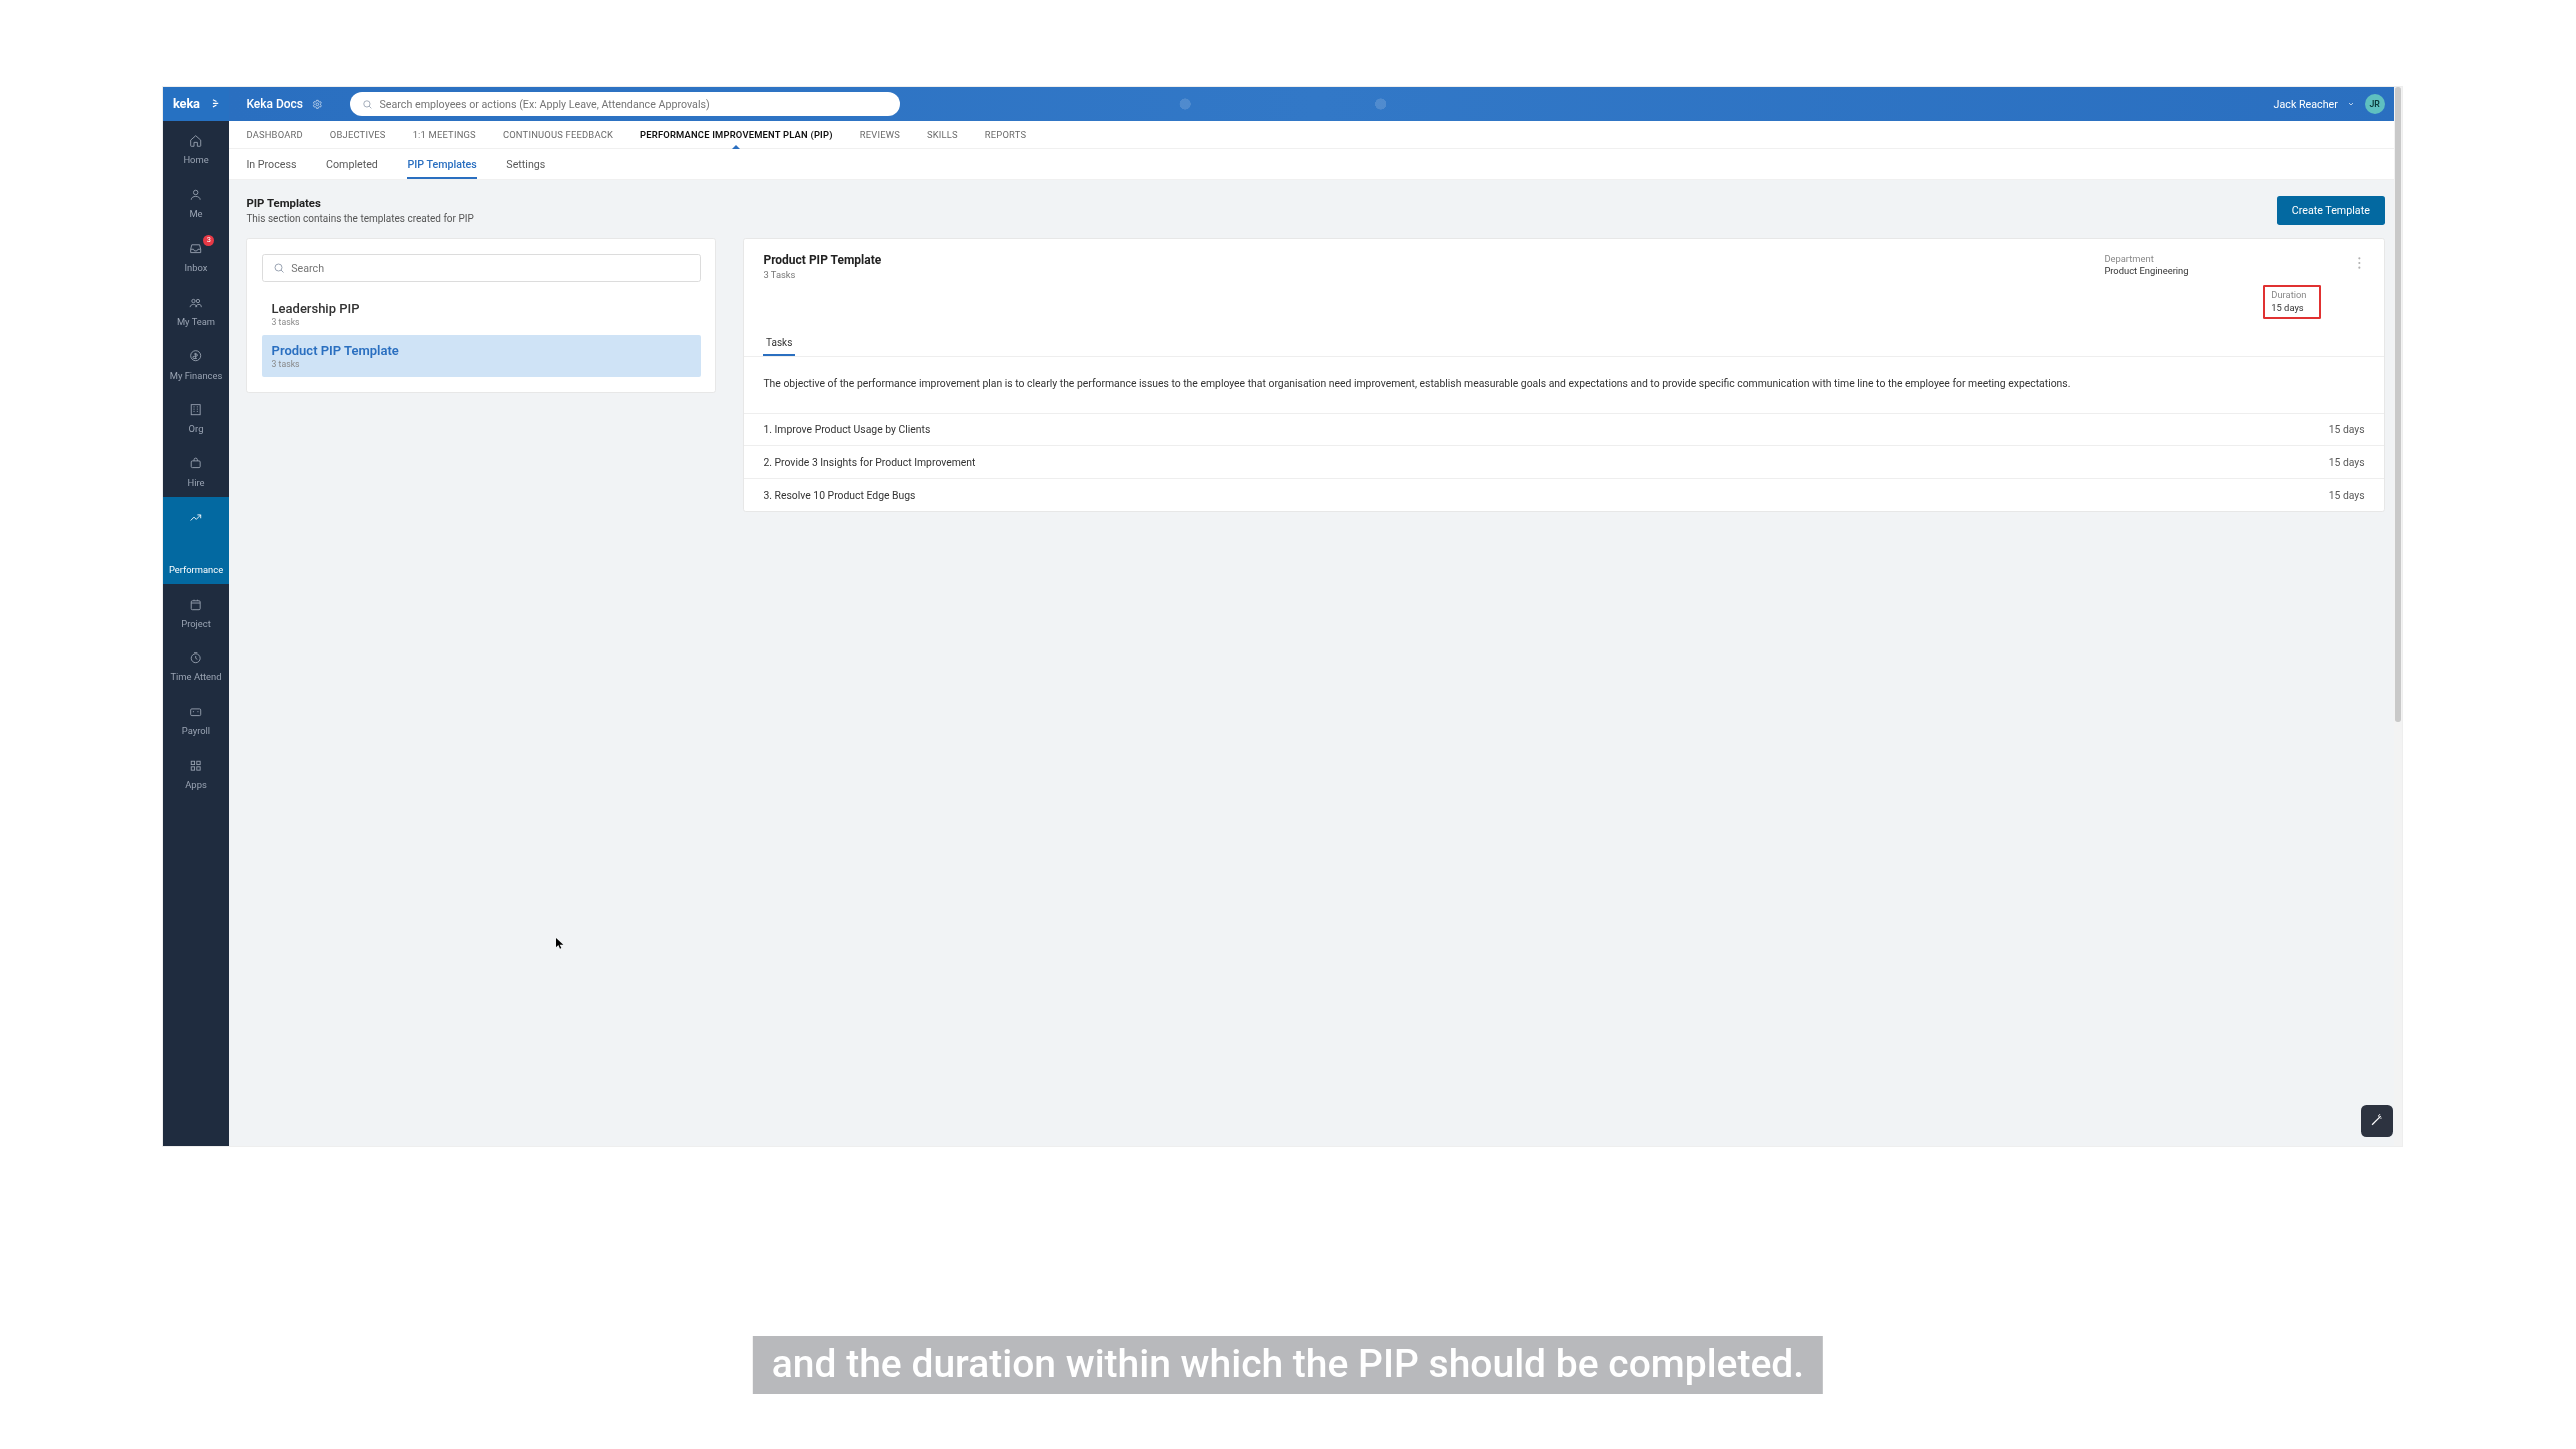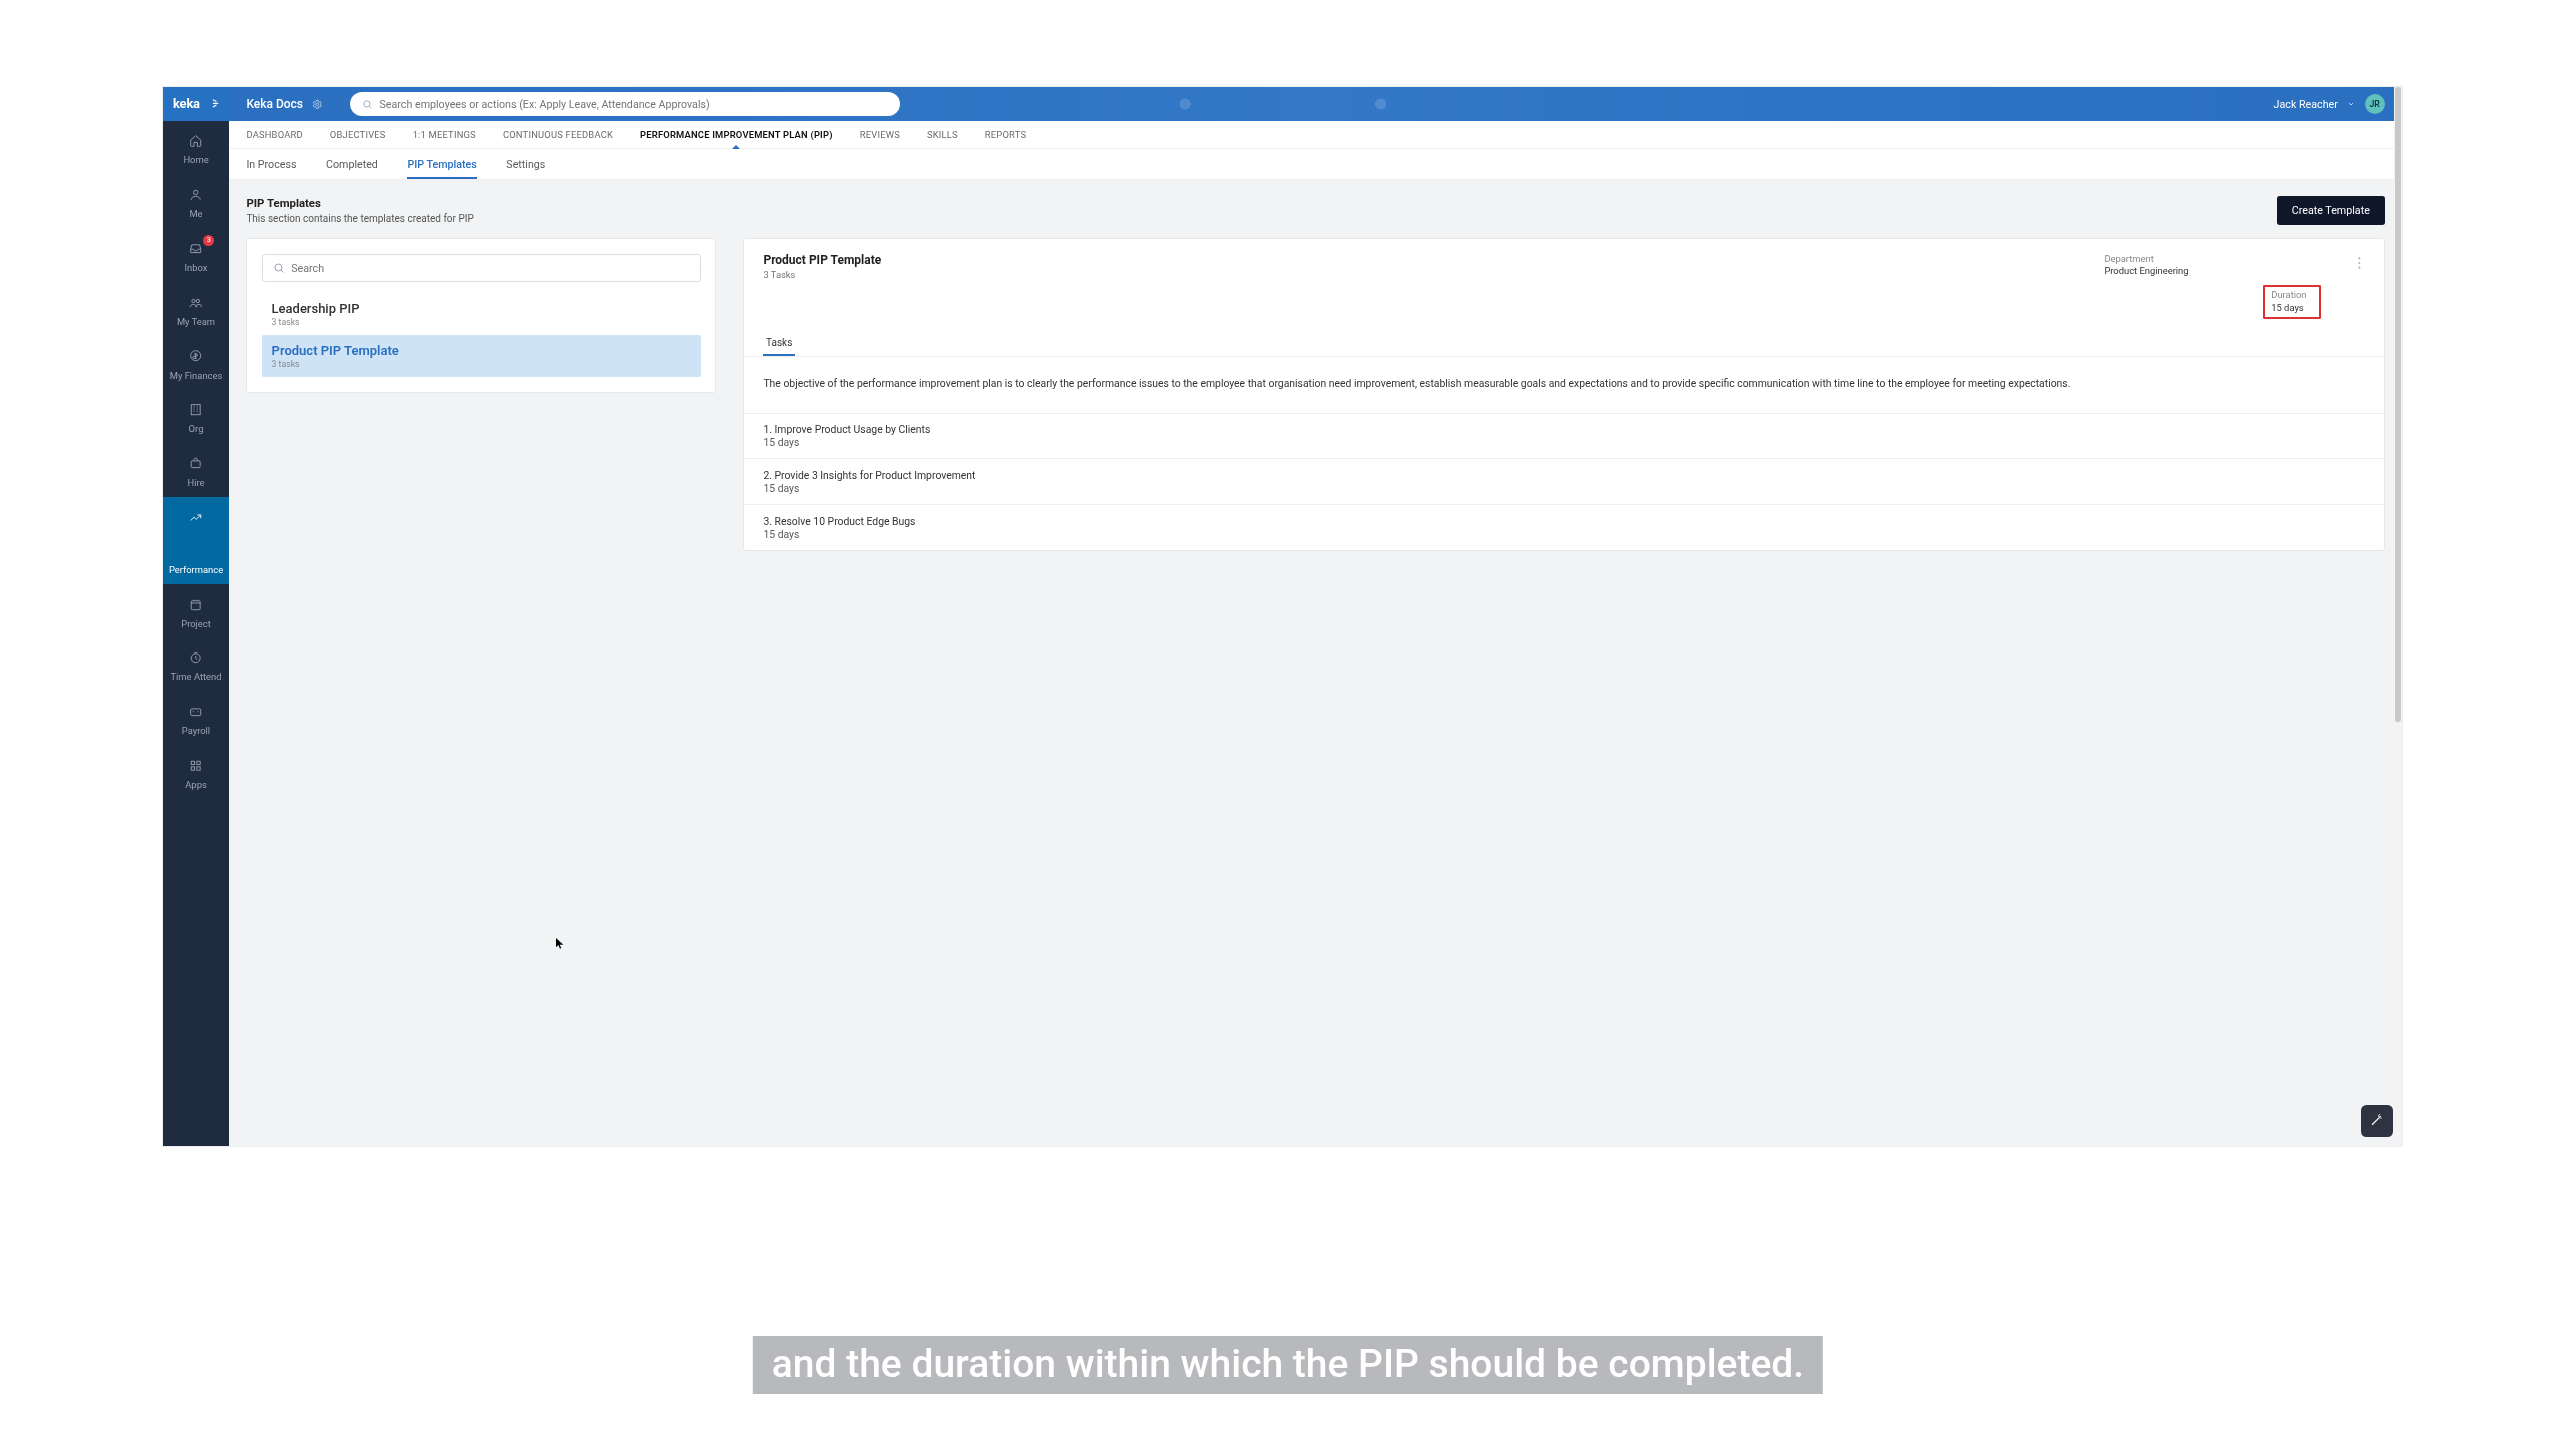--- a/index.html
+++ b/index.html
@@ -33,21 +33,21 @@
 .tabs-row-1 .t.active { color: #111; font-weight: 600; }
 .tabs-row-1 .t.active::after { content: ""; position: absolute; left: 50%; transform:translateX(-50%); bottom: -0.7px; width: 0; height: 0; border-left: 4px solid transparent; border-right: 4px solid transparent; border-bottom: 4px solid #2a6fc0; }
 .tabs-row-2 { height: 31px; background: #fff; display: flex; align-items: stretch; padding-left: 17.4px; gap: 29.5px; border-bottom: 0.7px solid #f0f0f0;}
 .tabs-row-2 .st { font-size: 10.7px; color: #5a5a5a; display: flex; align-items: center; cursor: pointer; position: relative; }
 .tabs-row-2 .st.active { color: #2a6fc0; font-weight: 500; }
 .tabs-row-2 .st.active::after { content: ""; position: absolute; bottom: 0; left: 0; right: 0; height: 2px; background: #2a6fc0; }
 .content { flex: 1; background: #f1f3f5; padding: 16px 17.4px; display: flex; flex-direction: column; gap: 13.4px; position:relative;}
 .heading-row { display: flex; justify-content: space-between; align-items: flex-start; }
 .heading-row h2 { font-size: 11.4px; font-weight: 700; color: #222; margin-bottom: 2.7px;}
 .heading-row p { font-size: 10px; color: #555; }
-.btn-primary { background: #0f172a; color: #fff; border: none; border-radius: 2.7px; padding: 8px 14.8px; font-size: 10.7px; cursor: pointer; }
+.btn-primary { background: #0369a1; color: #fff; border: none; border-radius: 2.7px; padding: 8px 14.8px; font-size: 10.7px; cursor: pointer; }
 .columns { display: flex; gap: 27px; align-items: flex-start; }
 .template-list-card { width: 470px; background: #fff; border: 0.7px solid #e7e7e7; border-radius: 2.7px; padding: 14.8px; }
 .list-search { border: 0.7px solid #dcdcdc; border-radius: 2.7px; height: 28px; display: flex; align-items: center; padding: 0 9.4px; gap: 6.7px; margin-bottom: 10.7px;}
 .list-search input { border: none; outline: none; font-size: 10.7px; flex: 1; color: #333; background:transparent;}
 .tmpl-item { padding: 8px 9.4px; border-radius: 2px; cursor: pointer; }
 .tmpl-item .name { font-size: 13px; color: #333; font-weight: 500; }
 .tmpl-item .meta { font-size: 8.7px; color: #888; margin-top: 1.3px; }
 .tmpl-item.active { background: #cfe3f6; }
 .tmpl-item.active .name { color: #2a6fc0; font-weight: 600; }
 .detail-card { flex: 1; background: #fff; border: 0.7px solid #e7e7e7; border-radius: 2.7px; }
@@ -56,21 +56,21 @@
 .detail-header .sub { font-size: 9.4px; color: #777; margin-top: 2.7px;}
 .kv { font-size: 9.4px; }
 .kv .k { color: #888; }
 .kv .v { color: #333; margin-top: 1.3px;}
 .kv.hl { border: 2px solid #e03131; padding: 2.7px 12px 4px 6.7px; border-radius: 1.3px; }
 .kebab { margin-left: 13.4px; color:#b0b0b0; cursor:pointer; padding: 4px;}
 .detail-tabs { display: flex; padding: 0 19px; border-bottom: 0.7px solid #eee; }
 .detail-tabs .dt { font-size: 10px; color: #333; padding: 6.7px 2.7px 8px; position: relative; cursor: pointer;}
 .detail-tabs .dt.active::after { content:""; position:absolute; bottom:0; left:0; right:0; height:2px; background:#2a6fc0;}
 .desc { padding: 19px 19px 20px; font-size: 10.4px; line-height: 1.55; color: #333; border-bottom: 0.7px solid #eee;}
-.task-row { display: flex; justify-content: space-between; padding: 9.4px 19px; border-bottom: 0.7px solid #eee; font-size: 10.4px; color: #333; flex-direction: column; }
+.task-row { display: flex; justify-content: space-between; padding: 9.4px 19px; border-bottom: 0.7px solid #eee; font-size: 10.4px; color: #333; }
 .task-row .dur { color: #5a5a5a; }
 .task-row:last-of-type { border-bottom: none;}
 .add-task { padding: 9.4px 19px 14.8px; color: #2a6fc0; font-size: 10px; cursor: pointer; }
 .fab { position: absolute; right: 9.4px; bottom: 9.4px; width: 32px; height: 32px; background: #2d3340; border-radius: 5.4px; display:flex; align-items:center; justify-content:center; cursor:pointer;}
 .fab svg { width: 14.8px; height: 14.8px; color:#fff;}
 .cursor-dot { position: absolute; width: 8px; height: 10.7px; }
 .scrollbar-y { position:absolute; top:0; right:0; bottom:0; width:8px; background:#f3f3f3;}
 .scrollbar-y .thumb { position:absolute; top:0; left:1.3px; right:1.3px; height:60%; background:#c9c9c9; border-radius:2.7px;}
 .caption { position: absolute; left: 50%; transform: translateX(-50%); top: 1336px; background: #b8b9bc; color: #fff; font-size: 39px; font-weight: 500; padding: 5.4px 19px 6.7px; white-space: nowrap; }
 .flex-spacer { flex:1; }

